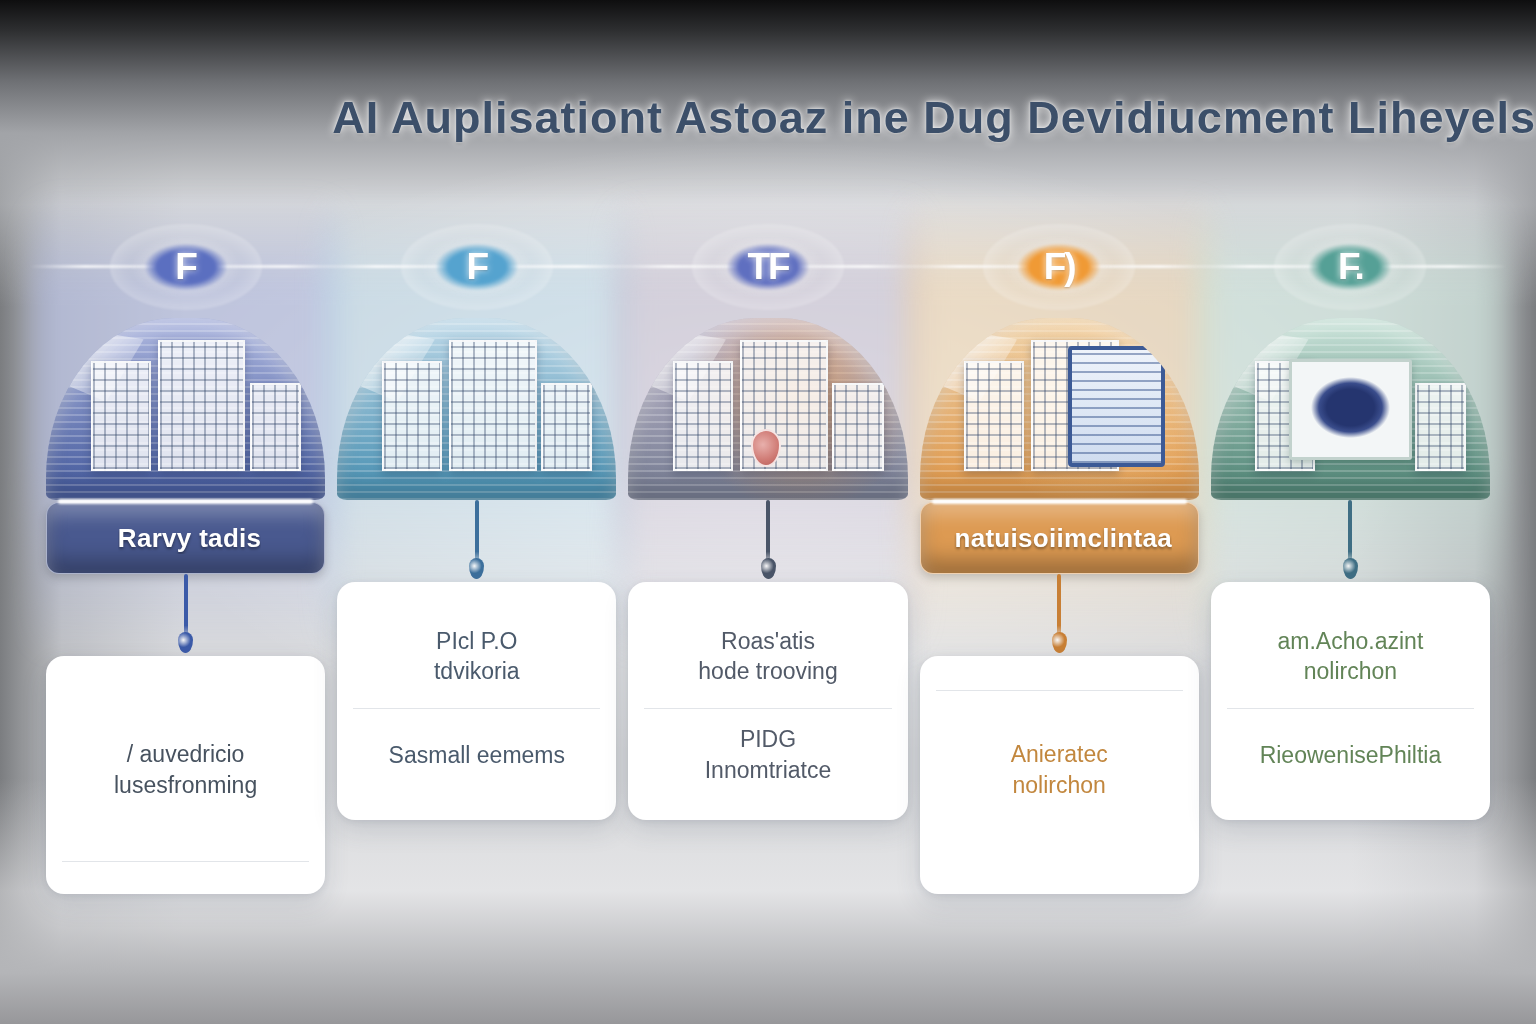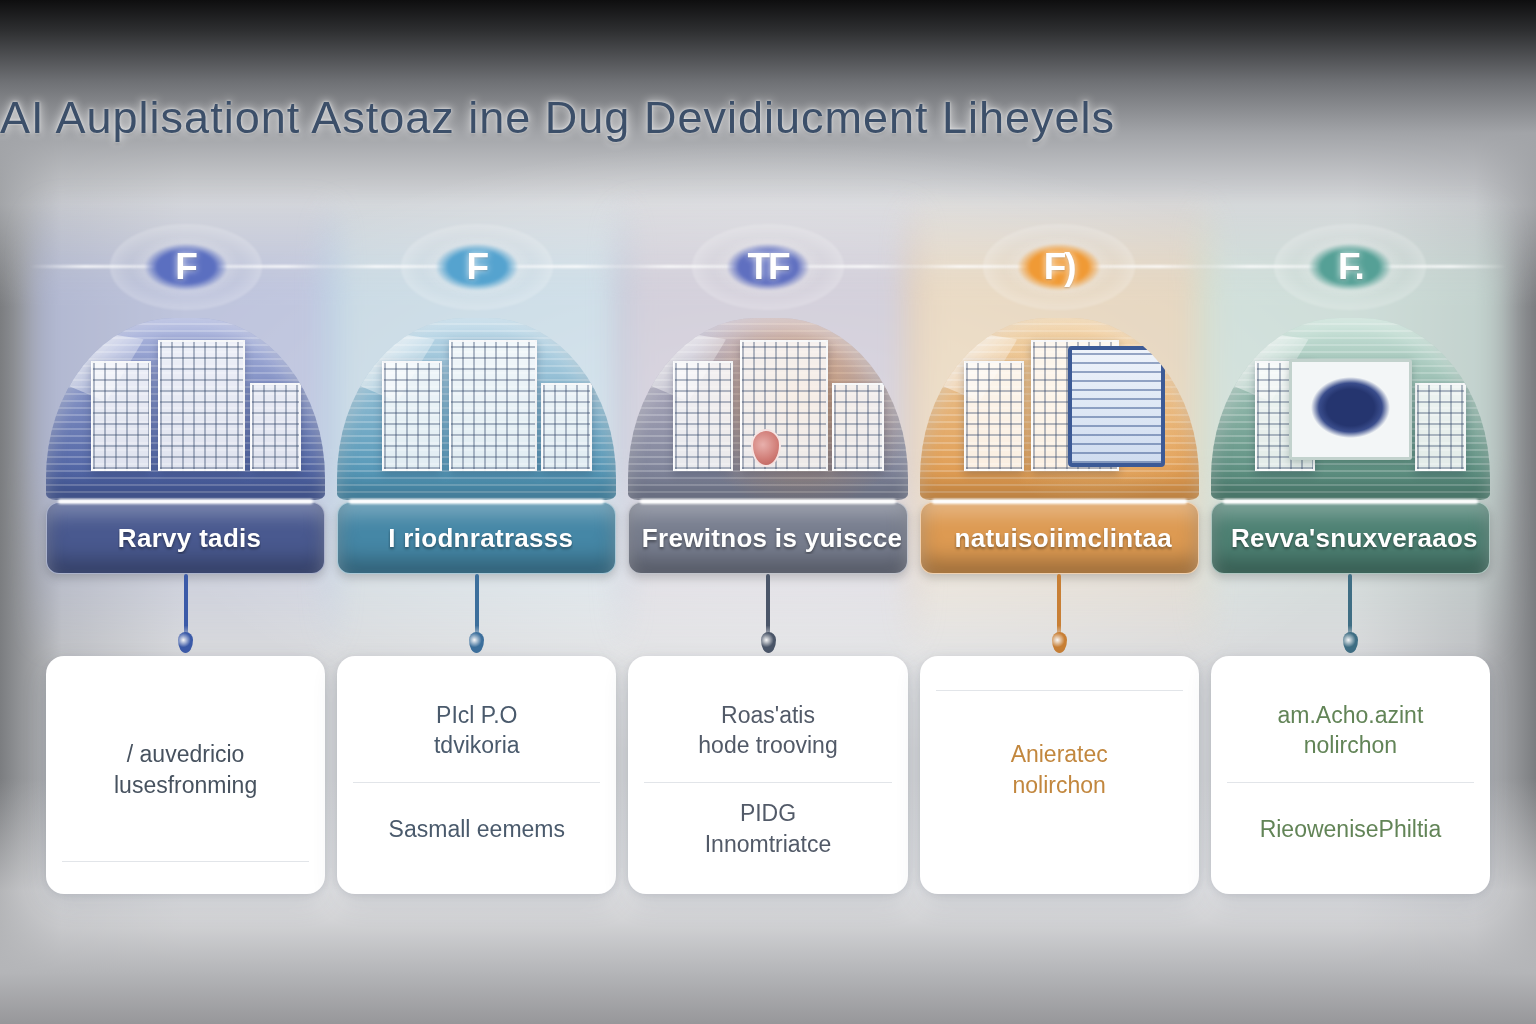--- a/index.html
+++ b/index.html
@@ -12,22 +12,22 @@
     position:relative;width:1536px;height:1024px;overflow:hidden;
     background:
       radial-gradient(ellipse 58% 42% at 50% 44%, rgba(255,255,255,0.92) 0%, rgba(255,255,255,0) 72%),
       linear-gradient(180deg, #0e0e0f 0%, #2e2f31 3%, #6f7175 8%, #a2a4a8 13%, rgba(210,212,216,0.45) 20%, rgba(230,232,235,0) 30%),
       linear-gradient(0deg, #97979a 0%, #b4b5b8 5%, rgba(238,238,240,0.5) 13%, rgba(245,245,246,0) 24%),
       linear-gradient(90deg, #7b7d80 0%, rgba(170,172,176,0.55) 4%, rgba(255,255,255,0) 12%, rgba(255,255,255,0) 88%, rgba(170,172,176,0.55) 96%, #7b7d80 100%),
       #d9dadc;
   }
   .title{
     position:absolute;top:92px;left:0;right:0;
-    text-align:left;
-    font-size:45px;font-weight:400;letter-spacing:1px;
+    text-align:right;
+    font-size:45px;font-weight:700;letter-spacing:1px;
     color:#3c4f69;
     text-shadow:0 0 10px rgba(255,255,255,0.95), 0 0 3px rgba(255,255,255,0.8), 0 2px 3px rgba(0,0,0,0.25);
   }
   .columns-row{
     position:absolute;top:222px;left:46px;right:46px;
     display:flex;gap:12px;
   }
   .column{position:relative;flex:1;min-width:0;}
   .column::before{
     content:'';position:absolute;z-index:0;
@@ -196,23 +196,20 @@
         <div class="blob"></div>
         <span class="icon-letter">F</span>
       </div>
       <div class="dome">
         <div class="wing"></div>
         <div class="bldg b1"></div>
         <div class="bldg b2"></div>
         <div class="bldg b3"></div>
 
       </div>
-      <div class="banner">
-        <span class="banner-label">I riodnratrasss</span>
-      </div>
       <div class="drip"></div>
       <div class="card">
         <div class="card-primary">PIcl P.O
 tdvikoria</div>
         <div class="card-divider"></div>
         <div class="card-secondary">Sasmall eemems</div>
       </div>
     </div>
 
     <div class="column col-2" style="--accent: #7a8096; --banner: #777d8e; --tint: #c3bccf; --text: #525a68; --drip: #4a5568; --blob: #5f6fc0; --glow: rgba(240,150,60,0.55);">
@@ -220,23 +217,20 @@
         <div class="blob"></div>
         <span class="icon-letter">TF</span>
       </div>
       <div class="dome">
         <div class="wing"></div>
         <div class="bldg b1"></div>
         <div class="bldg b2"></div>
         <div class="bldg b3"></div>
         <div class="feature"></div>
       </div>
-      <div class="banner">
-        <span class="banner-label">Frewitnos is yuiscce</span>
-      </div>
       <div class="drip"></div>
       <div class="card">
         <div class="card-primary">Roas'atis
 hode trooving</div>
         <div class="card-divider"></div>
         <div class="card-secondary">PIDG
 Innomtriatce</div>
       </div>
     </div>
 
@@ -266,23 +260,20 @@
       <div class="icon-wrap">
         <div class="blob"></div>
         <span class="icon-letter">F.</span>
       </div>
       <div class="dome">
         <div class="wing"></div>
         <div class="bldg b1"></div>
         <div class="bldg b3"></div>
         <div class="feature"></div>
       </div>
-      <div class="banner">
-        <span class="banner-label">Revva'snuxveraaos</span>
-      </div>
       <div class="drip"></div>
       <div class="card">
         <div class="card-primary">am.Acho.azint
 nolirchon</div>
         <div class="card-divider"></div>
         <div class="card-secondary">RieowenisePhiltia</div>
       </div>
     </div>
 
   </div>

